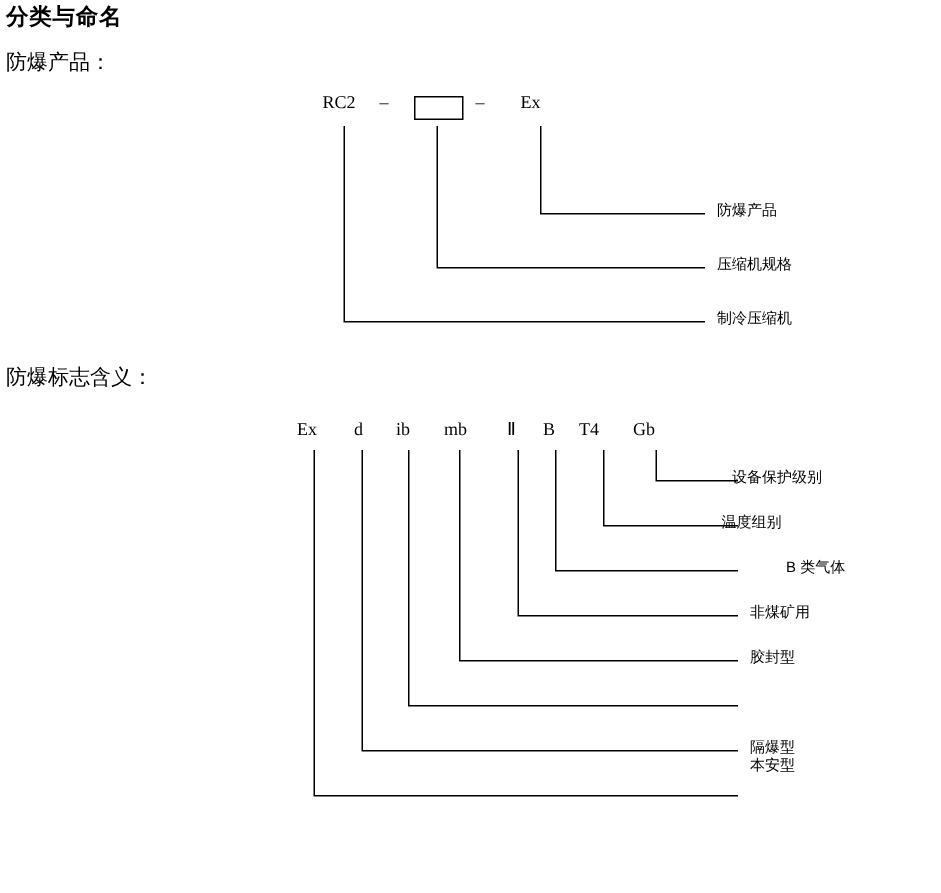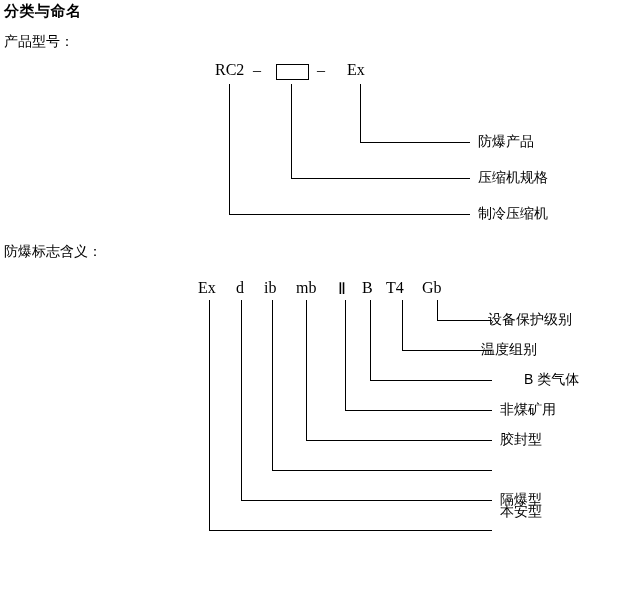--- a/index.html
+++ b/index.html
@@ -37,26 +37,26 @@
   #label-model {
     left: 4px;
     top: 33px;
   }
   #label-exmark {
     left: 4px;
     top: 243px;
   }
 
   .code-token {
-    font-size: 16px;
+    font-size: 12px;
     font-family: "Liberation Serif", serif;
     white-space: nowrap;
   }
   .cn-desc {
-    font-size: 14px;
+    font-size: 10px;
     font-family: "Liberation Sans", sans-serif;
     white-space: nowrap;
   }
 
   
   .vline {
     width: 0;
     border-left: 1px solid #000;
   }
   .hline {
@@ -68,21 +68,21 @@
     background: #ffffff;
   }
 </style>
 </head>
 <body>
 
 <div class="page">
 
   <div class="abs" id="title">分类与命名</div>
 
-  <div class="abs section-label" id="label-model">产品型号：</div>
+  <div class="abs section-label" id="label-model">防爆产品：</div>
 
   <div class="abs code-token" style="left:215px; top:61px;">RC2</div>
   <div class="abs code-token" style="left:253px; top:61px;">–</div>
   <div class="abs box-empty" style="left:276px; top:64px; width:31px; height:14px;"></div>
   <div class="abs code-token" style="left:317px; top:61px;">–</div>
   <div class="abs code-token" style="left:347px; top:61px;">Ex</div>
 
   <div class="abs vline" style="left:360px; top:84px; height:58px;"></div>
   <div class="abs hline" style="left:360px; top:142px; width:110px;"></div>
   <div class="abs cn-desc" style="left:478px; top:133px;">防爆产品</div>

